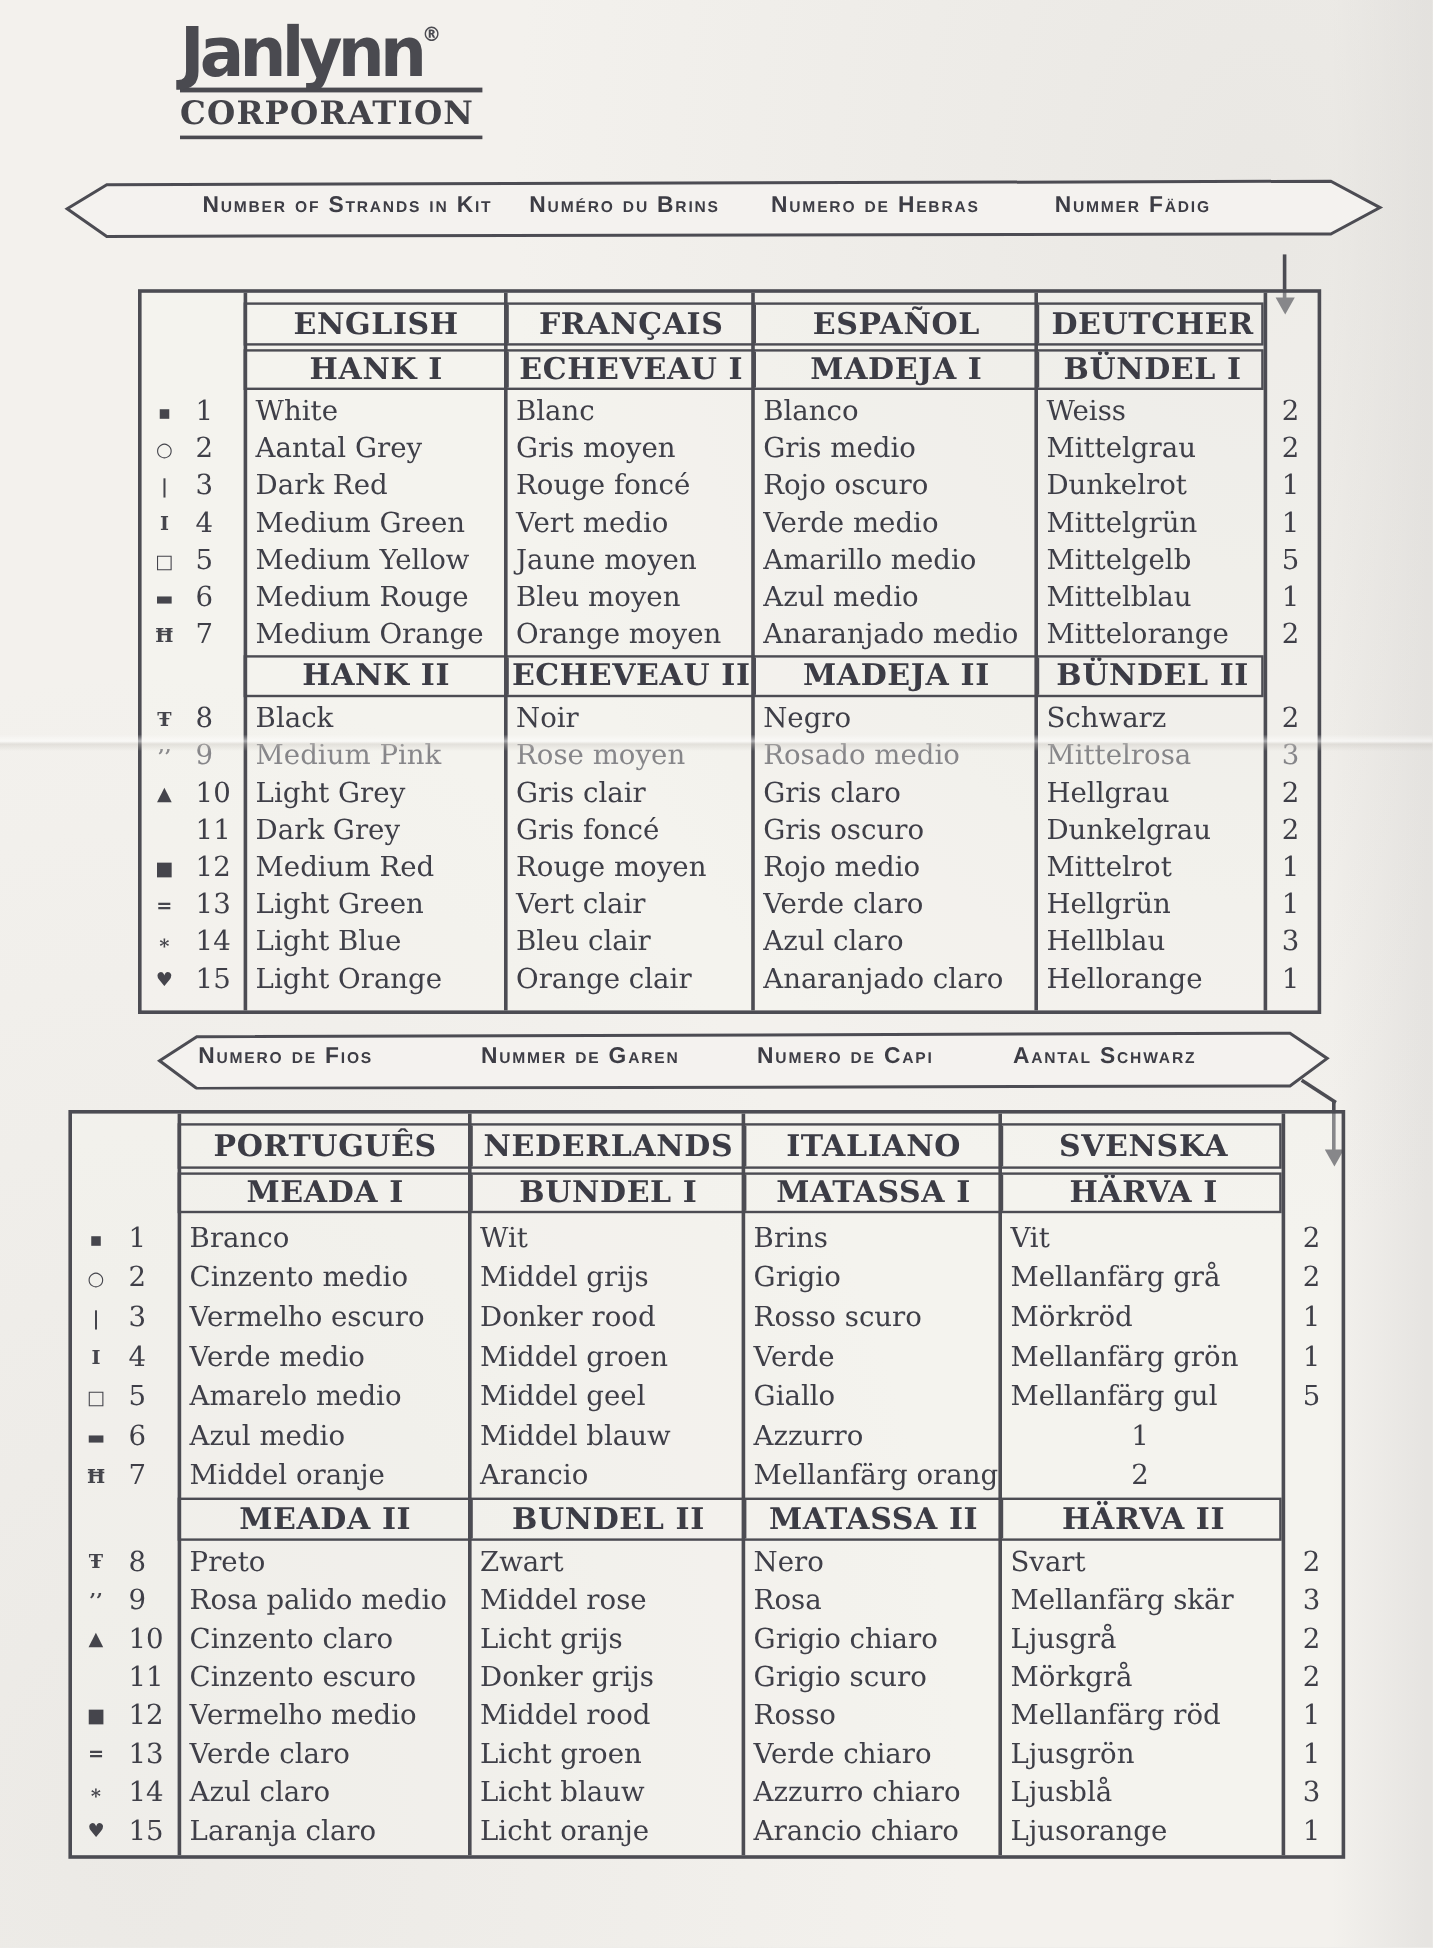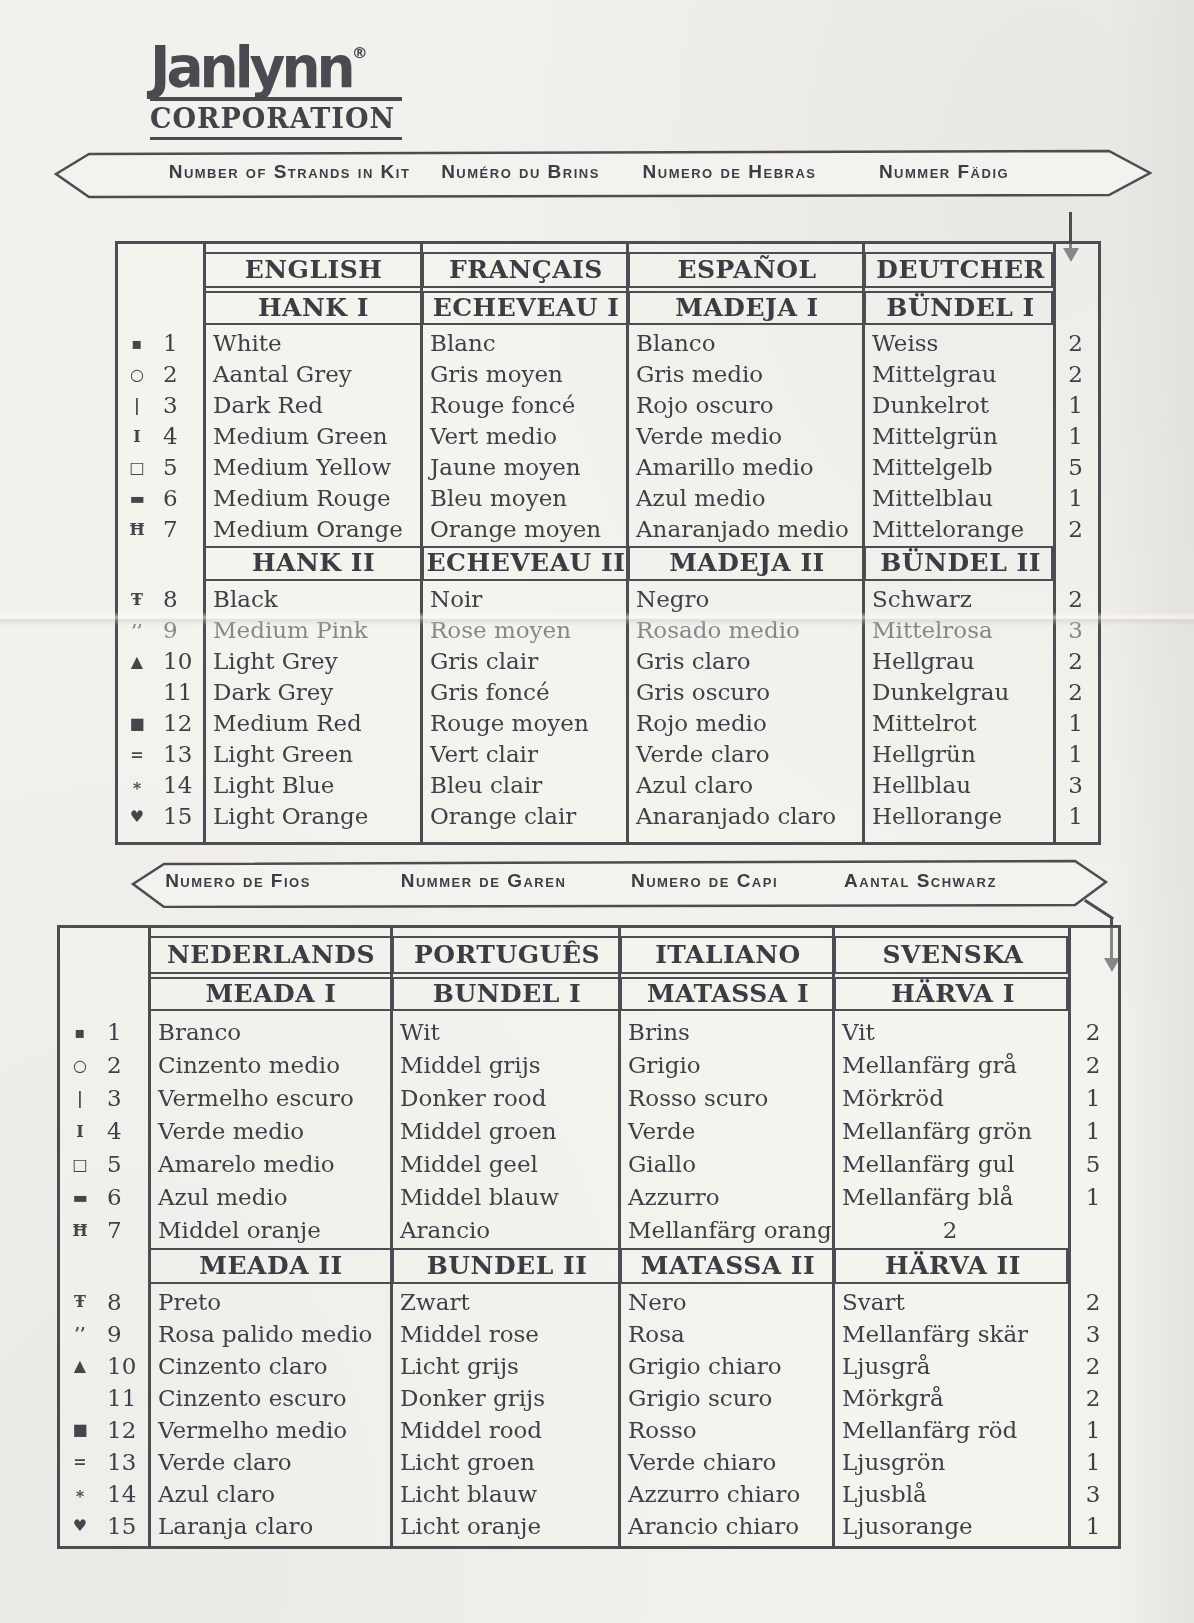--- a/index.html
+++ b/index.html
@@ -6,21 +6,21 @@
   .page{
     position:relative; width:1194px; height:1623px; overflow:hidden;
     font-family:"DejaVu Serif", serif; color:#3f3f48;
     background:
       radial-gradient(ellipse at 88% 10%, rgba(222,220,216,.45), transparent 42%),
       radial-gradient(ellipse at 10% 95%, rgba(221,219,215,.35), transparent 45%),
       linear-gradient(90deg, #f3f1ed 0%, #f3f1ed 93%, #e6e4e1 99.5%),
       #f3f1ed;
   }
   
-  .logo{position:absolute; left:150px; top:24px; width:258px;}
+  .logo{position:absolute; left:150px; top:0; width:258px;}
   .logo-name{font-family:"DejaVu Sans",sans-serif; font-weight:bold; font-size:55px;
     letter-spacing:-4px; color:#4a4a50; line-height:58px; transform:scaleY(1.04);}
   .logo-name sup{font-size:16px; letter-spacing:0; vertical-align:28px;}
   .logo-rule{height:4px; background:#4a4a50; width:252px; margin-top:1px;}
   .logo-sub{font-family:"DejaVu Serif",serif; font-weight:bold; font-size:27px;
     letter-spacing:1px; color:#434349; margin:2px 0 3px 0;}
   .logo-rule2{height:3px; background:#4a4a50; width:252px;}
   
   .banner{position:absolute;}
   .banner svg{position:absolute; left:0; top:0;}
@@ -275,22 +275,22 @@
   <div class="arrow-head" style="left:1104px; top:958px;"></div>
 
   <div class="tbl t2">
     <div class="vline" style="left:88px"></div>
     <div class="vline" style="left:330px"></div>
     <div class="vline" style="left:558px"></div>
     <div class="vline" style="left:772px"></div>
     <div class="vline" style="left:1008px"></div>
 
     <div class="hdrbox cols4" style="top:8px; height:38px;">
+      <div class="hcell" style="line-height:33px">PORTUGUÊS</div>
       <div class="hcell" style="line-height:33px">NEDERLANDS</div>
-      <div class="hcell" style="line-height:33px">PORTUGUÊS</div>
       <div class="hcell" style="line-height:33px">ITALIANO</div>
       <div class="hcell" style="line-height:33px">SVENSKA</div>
     </div>
     <div class="hdrbox cols4" style="top:49px; height:34px;">
       <div class="hcell" style="line-height:29px">MEADA I</div>
       <div class="hcell" style="line-height:29px">BUNDEL I</div>
       <div class="hcell" style="line-height:29px">MATASSA I</div>
       <div class="hcell" style="line-height:29px">HÄRVA I</div>
     </div>
 
@@ -339,21 +339,20 @@
           <span class="cell">Giallo</span>
           <span class="cell">Mellanfärg gul</span>
           <span class="count">5</span>
         </div>
         <div class="trow">
           <span class="sym">▬</span>
           <span class="num">6</span>
           <span class="cell">Azul medio</span>
           <span class="cell">Middel blauw</span>
           <span class="cell">Azzurro</span>
-          <span class="cell">Mellanfärg blå</span>
           <span class="count">1</span>
         </div>
         <div class="trow">
           <span class="sym">Ħ</span>
           <span class="num">7</span>
           <span class="cell">Middel oranje</span>
           <span class="cell">Arancio</span>
           <span class="cell">Mellanfärg orange</span>
           <span class="count">2</span>
         </div>

